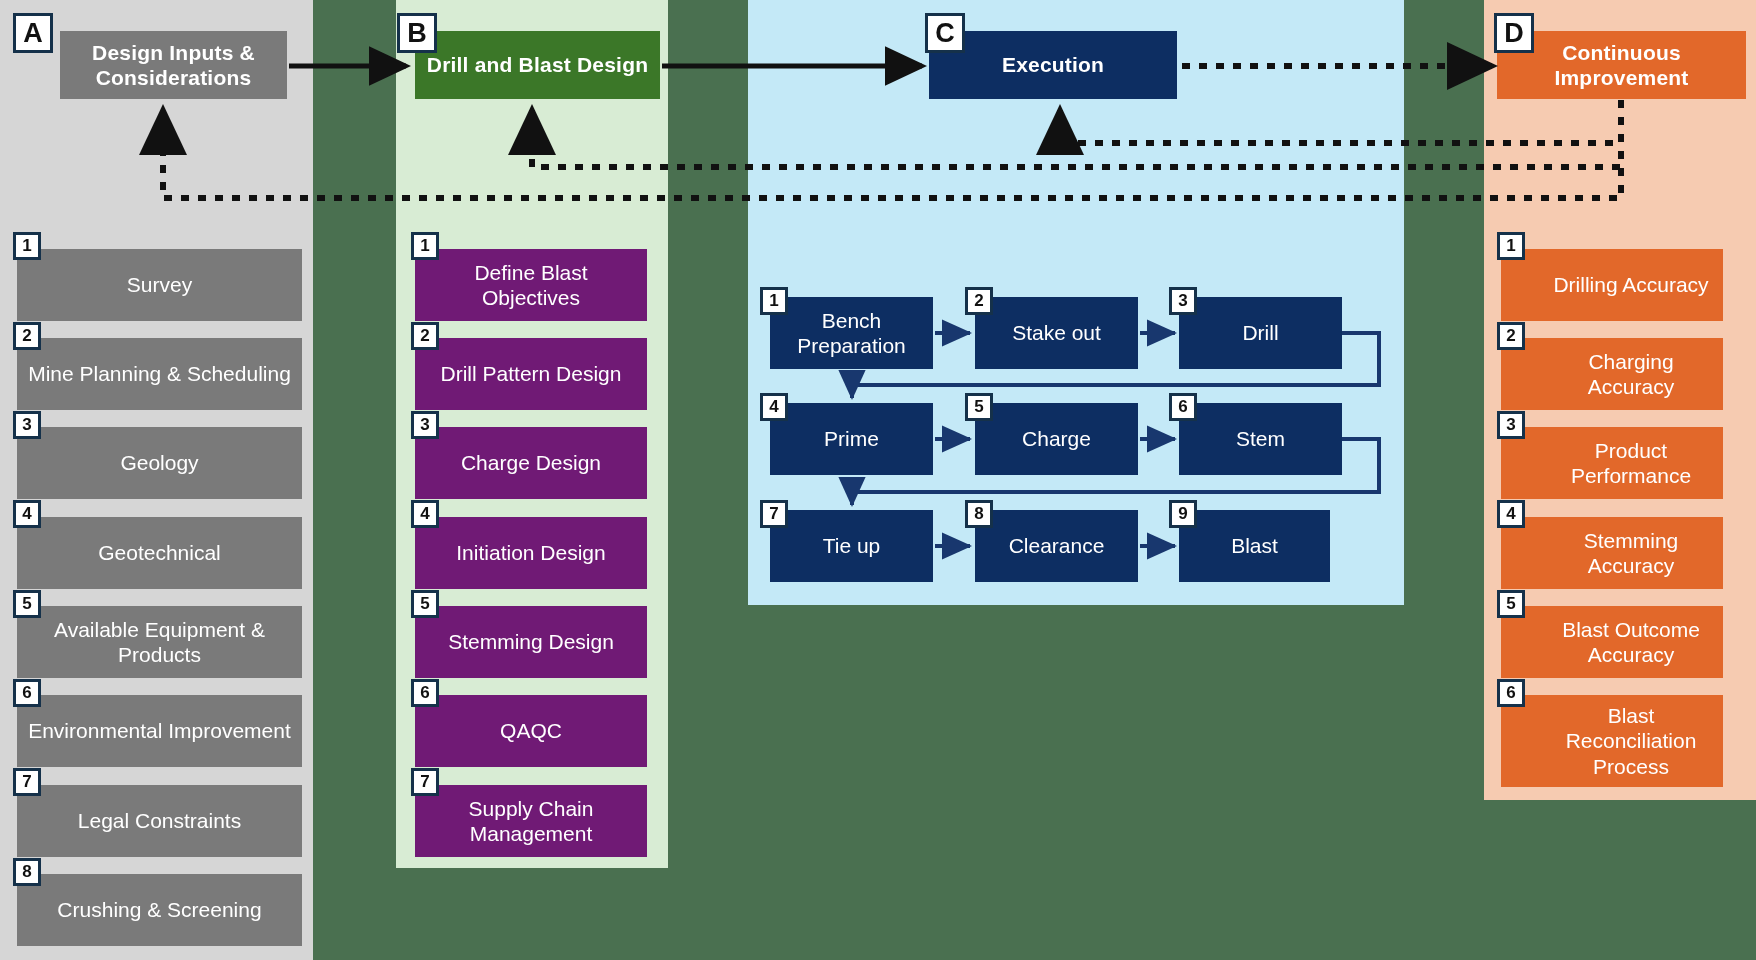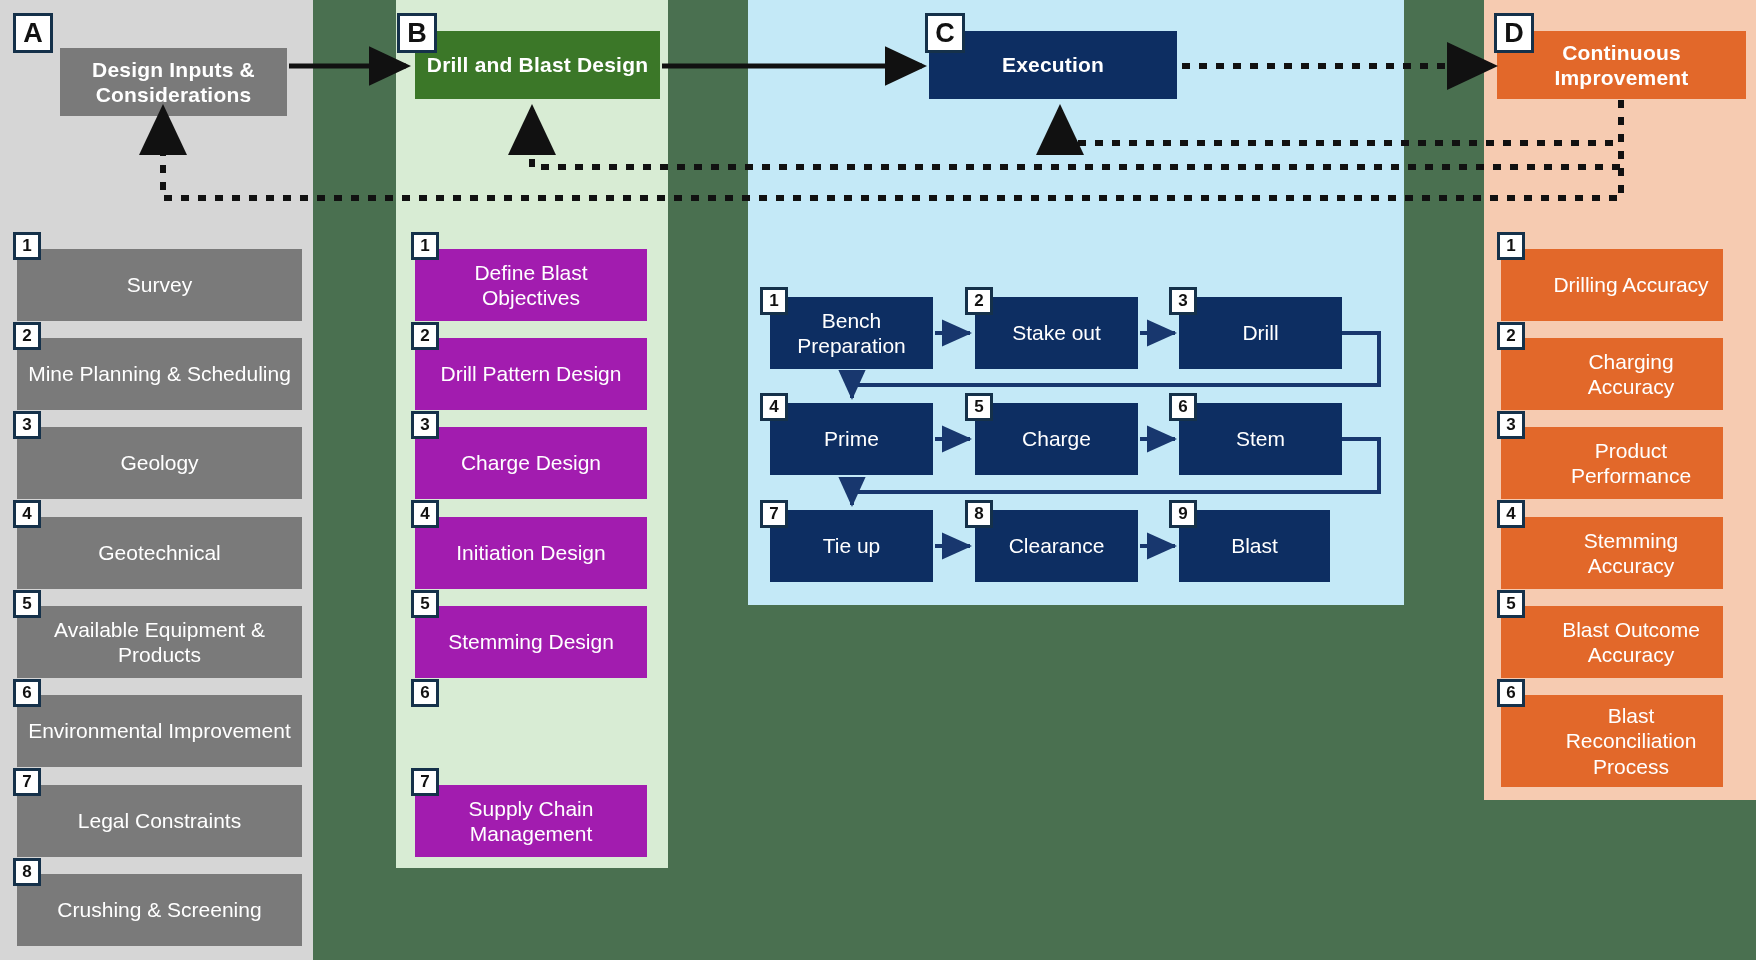--- a/index.html
+++ b/index.html
@@ -40,21 +40,21 @@
     align-items: center;
     justify-content: center;
     text-align: center;
     color: #ffffff;
     font-weight: bold;
     font-size: 21px;
     line-height: 1.2;
     letter-spacing: 0.2px;
     padding: 4px 8px;
   }
-  .hdr-A { left: 60px;   top: 31px; width: 227px; height: 68px; background: #7a7a7a; margin-top: 17px; }
+  .hdr-A { left: 60px;   top: 31px; width: 227px; height: 68px; background: #7a7a7a; }
   .hdr-B { left: 415px;  top: 31px; width: 245px; height: 68px; background: #3b7728; }
   .hdr-C { left: 929px;  top: 31px; width: 248px; height: 68px; background: #0d2e62; }
   .hdr-D { left: 1497px; top: 31px; width: 249px; height: 68px; background: #e2682a; align-items: center; }
 
   
   .badge-letter {
     position: absolute;
     width: 40px; height: 40px;
     background: #ffffff;
     border: 3px solid #15314a;
@@ -79,21 +79,21 @@
     display: flex;
     align-items: center;
     justify-content: center;
     text-align: center;
     color: #ffffff;
     font-size: 21px;
     line-height: 1.2;
     padding: 4px 10px;
   }
   .card.gray  { background: #7a7a7a; }
-  .card.green { background: #a21caf; }
+  .card.green { background: #701a75; }
   .card.org   { background: #e2682a; padding-left: 48px; }
 
   
   .badge-num {
     position: absolute;
     width: 28px; height: 28px;
     background: #ffffff;
     border: 3px solid #15314a;
     box-sizing: border-box;
     display: flex;
@@ -215,20 +215,23 @@
   <div class="card green" style="left:415px; top:517px; width:232px; height:72px;">
       <span>Initiation Design</span>
     </div>
   <div class="badge-num" style="left:411px; top:500px;">4</div>
 
   <div class="card green" style="left:415px; top:606px; width:232px; height:72px;">
       <span>Stemming Design</span>
     </div>
   <div class="badge-num" style="left:411px; top:590px;">5</div>
 
+  <div class="card green" style="left:415px; top:695px; width:232px; height:72px;">
+      <span>QAQC</span>
+    </div>
   <div class="badge-num" style="left:411px; top:679px;">6</div>
 
   <div class="card green" style="left:415px; top:785px; width:232px; height:72px;">
       <span>Supply Chain Management</span>
     </div>
   <div class="badge-num" style="left:411px; top:768px;">7</div>
 
   <div class="pbox" style="left:770px;  top:297px; width:163px; height:72px;">
       <span>Bench Preparation</span>
     </div>

